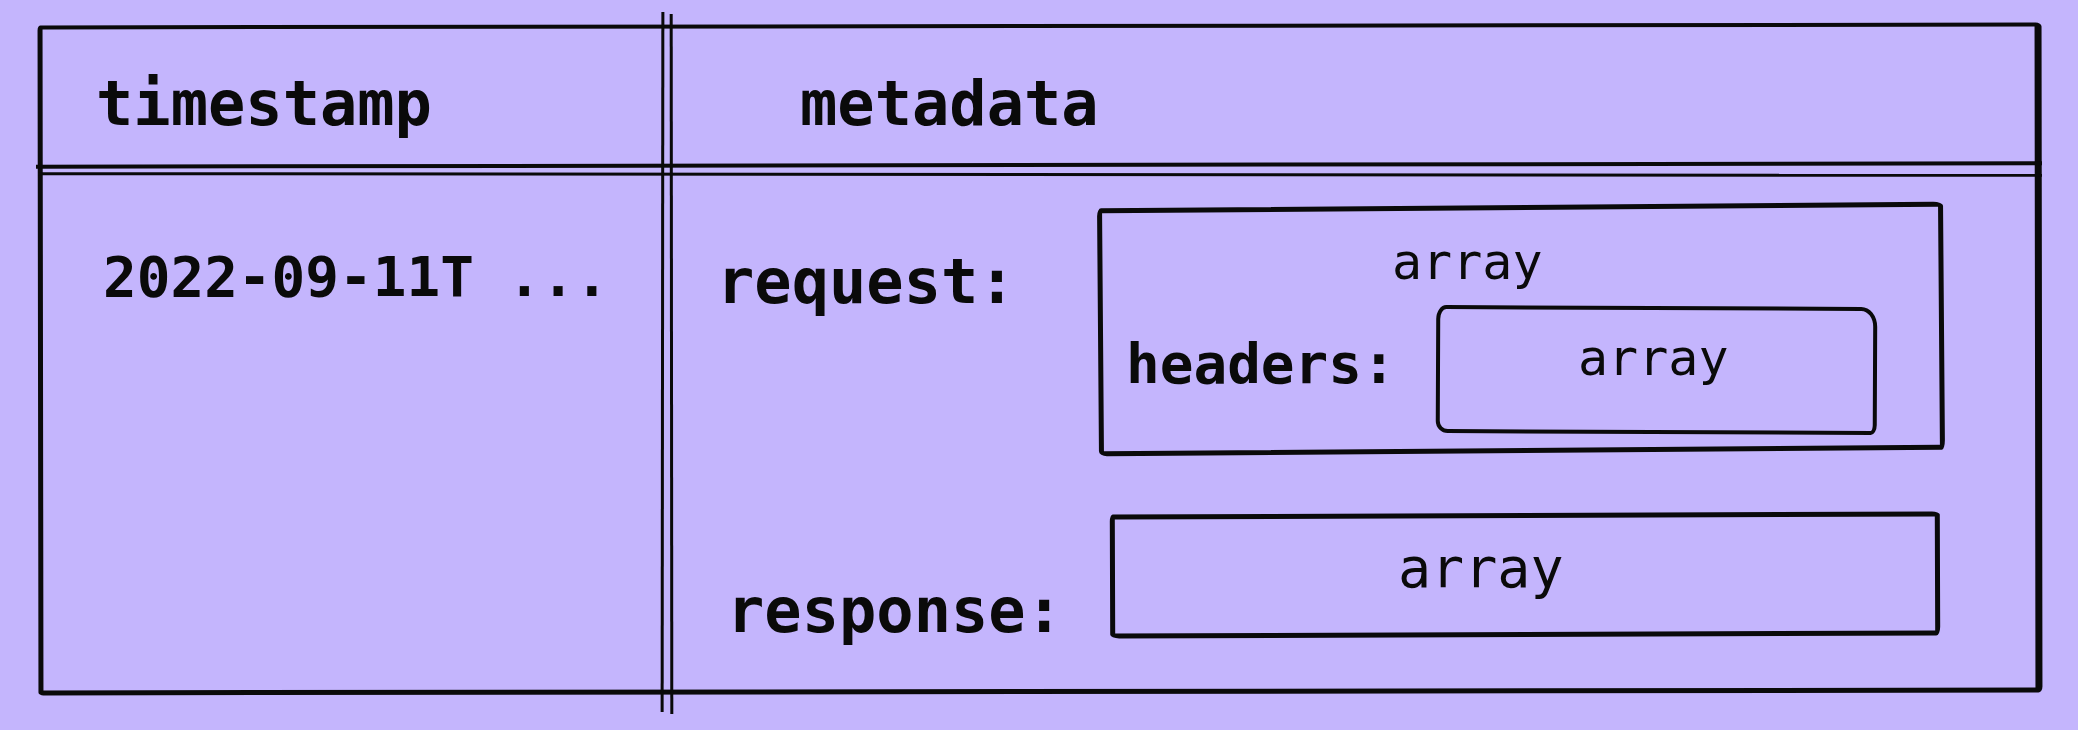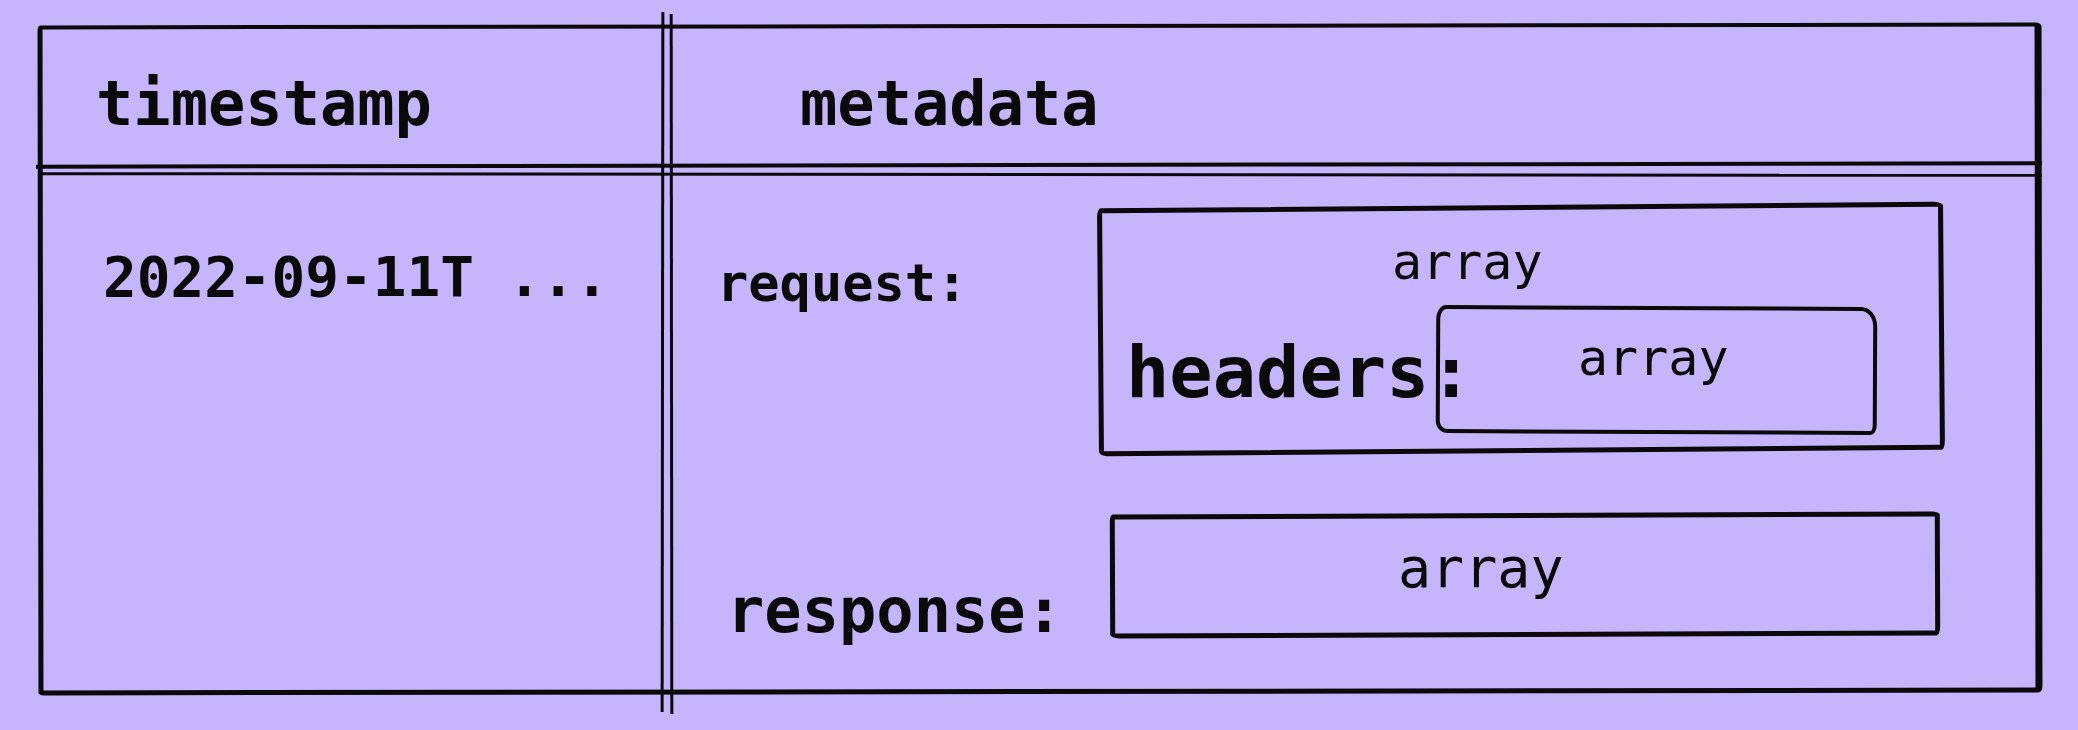--- a/index.html
+++ b/index.html
@@ -40,22 +40,22 @@
   .head-line-b { left: 38px; top: 173px; width: 2004px; height: 3px; background: #0a0a0a; transform: rotate(0.05deg); }
 
   
   .txt { line-height: 1; white-space: pre; }
   .bold { font-weight: 700; }
 
   .th-timestamp { left: 96px;  top: 73px;  font-size: 62px; }
   .th-metadata  { left: 762px; top: 73px;  font-size: 62px; margin-left: 38px; }
   .td-timestamp { left: 103px; top: 249px; font-size: 56px; }
 
-  .lbl-request  { left: 717px;  top: 257px; font-size: 52px; }
-  .lbl-headers  { left: 1126px; top: 336px; font-size: 72px; }
+  .lbl-request  { left: 717px;  top: 251px; font-size: 62px; }
+  .lbl-headers  { left: 1126px; top: 336px; font-size: 56px; }
   .lbl-response { left: 727px;  top: 552px; font-size: 62px; margin-top: 28px; }
 
   .val-request-array  { left: 1392px; top: 237px; font-size: 50px; font-weight: 400; }
   .val-headers-array  { left: 1578px; top: 333px; font-size: 50px; font-weight: 400; }
   .val-response-array { left: 1398px; top: 541px; font-size: 55px; font-weight: 400; }
 
   
   .sketch-box {
     border: 5px solid #0a0a0a;
     box-sizing: border-box;

